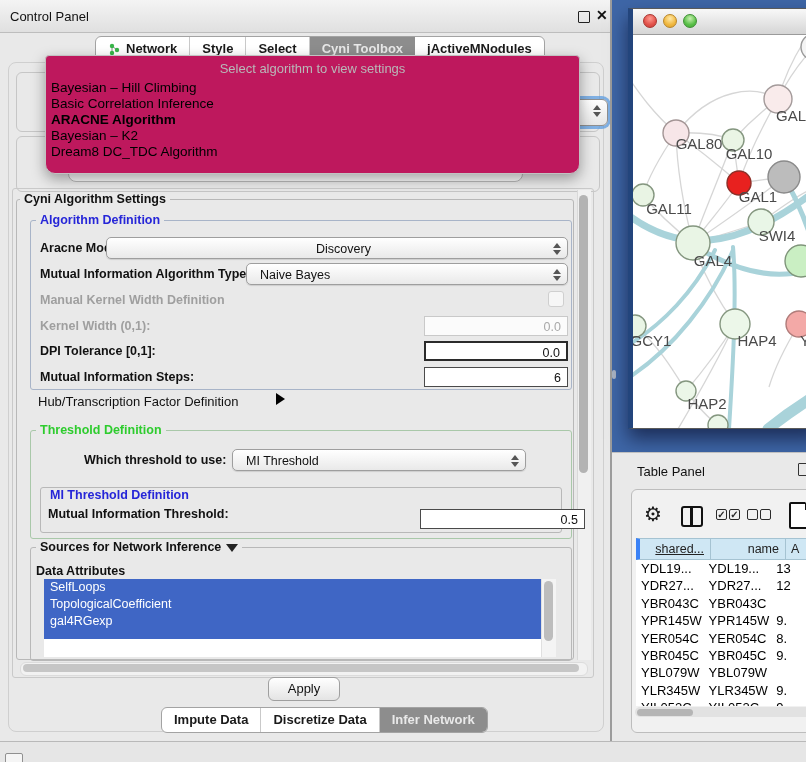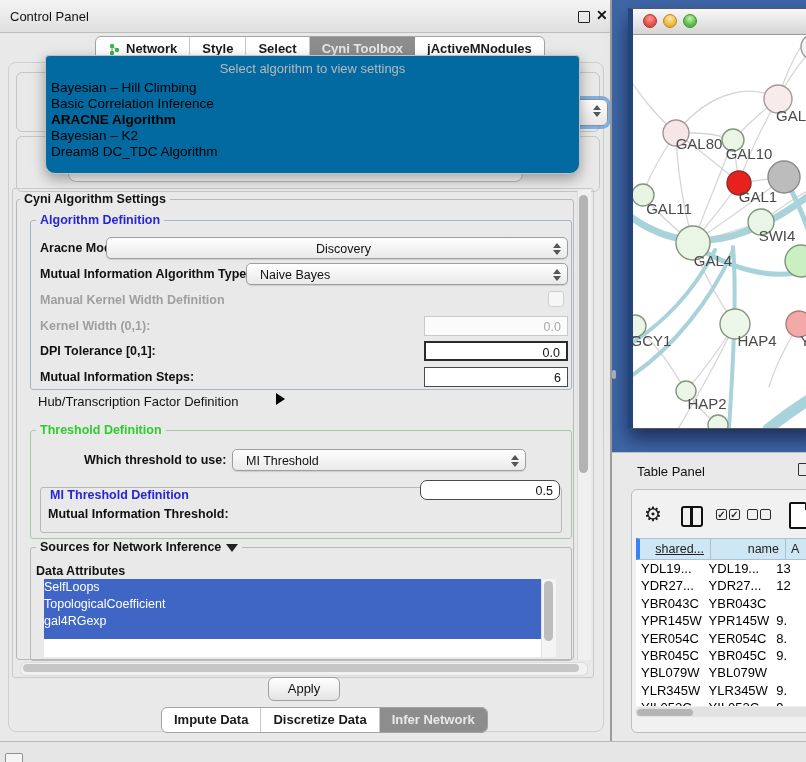--- a/index.html
+++ b/index.html
@@ -29,21 +29,21 @@
   .inner-panel{left:8px;top:62px;width:594px;height:668px;border:1px solid #cfcfcf;border-radius:8px;background:#e9e9e9;}
 
   
   .ghost-box{border:1px solid #c6c6c6;border-radius:6px;background:#e9e9e9;}
   .focus-combo{left:70px;top:99px;width:536px;height:25px;border:1px solid #8f8f8f;border-radius:6px;
                background:linear-gradient(#fff,#e7e7e7);box-shadow:0 0 0 3px rgba(92,156,224,.75);}
   .ghost-combo{left:68px;top:150px;width:455px;height:32px;border:1px solid #b9b9b9;border-radius:8px;
                background:#fcfcfc;color:#c6c6c6;font-size:13px;line-height:32px;padding-left:14px;box-sizing:border-box;}
 
   
-  .popup{left:45px;top:55px;width:533px;height:117px;background:#0369a1;border:1px solid #c2c2c2;
+  .popup{left:45px;top:55px;width:533px;height:117px;background:#be185d;border:1px solid #c2c2c2;
          border-radius:4px 4px 10px 10px;box-shadow:0 5px 14px rgba(0,0,0,.35);z-index:50;}
   .popup-prompt{display:block;text-align:center;color:#b9b9b9;font-size:13px;margin-top:5px;}
   .popup-items{position:absolute;left:3px;top:24px;right:3px;}
   .pitem{font-size:13.5px;line-height:16px;color:#000;padding-left:2px;white-space:nowrap;}
   .pitem.bold{font-weight:bold;}
 
   
   .scrollpane{left:12px;top:188px;width:580px;height:488px;border:1px solid #c9c9c9;border-radius:3px;}
   .vscroll{left:577px;top:190px;width:13px;height:470px;background:#f0f0f0;border-left:1px solid #d9d9d9;}
   .vscroll-thumb{left:579px;top:195px;width:9px;height:278px;background:#b3b3b3;border-radius:5px;}
@@ -74,21 +74,21 @@
   .tfield.disabled{color:#a9a9a9;border:1px solid #c9c9c9;background:#fbfbfb;}
   .checkbox{width:14px;height:14px;border:1px solid #cfcfcf;background:#f6f6f6;border-radius:3px;}
 
   .tri-right{display:inline-block;width:0;height:0;border-top:6px solid transparent;
              border-bottom:6px solid transparent;border-left:9px solid #000;}
   .tri-down{display:inline-block;width:0;height:0;border-left:6px solid transparent;
              border-right:6px solid transparent;border-top:8px solid #222;vertical-align:middle;margin-left:5px;}
 
   .attr-list{left:44px;top:579px;width:512px;height:78px;background:#fff;overflow:hidden;}
   .attr-item{height:17px;line-height:17px;background:#3f66c5;color:#fff;font-size:12.5px;
-             width:556px;box-sizing:border-box;}
+             padding-left:6px;width:556px;box-sizing:border-box;}
   .attr-scroll{position:absolute;right:0;top:0;width:14px;height:100%;background:#f4f4f4;border-left:1px solid #e0e0e0;}
   .attr-thumb{position:absolute;top:2px;left:2px;width:9px;height:60px;background:#bdbdbd;border-radius:5px;}
   .hscroll{left:20px;top:662px;width:566px;height:12px;background:#f2f2f2;border:1px solid #dcdcdc;border-radius:6px;}
   .hscroll-thumb{left:23px;top:664px;width:556px;height:8px;background:#c6c6c6;border-radius:4px;}
 
   .apply-btn{left:268px;top:677px;width:70px;height:22px;border:1px solid #9f9f9f;border-radius:6px;
              background:linear-gradient(#ffffff,#e4e4e4);font-size:13px;text-align:center;line-height:22px;color:#111;}
 
   
   .splitter{left:610px;top:0;width:2px;height:741px;background:#9c9c9c;}
@@ -230,21 +230,21 @@
 
     <span class="abs lbl" style="left:84px;top:453px;">Which threshold to use:</span>
     <div class="abs combo" style="left:232px;top:449px;width:294px;">
       <span>MI Threshold</span>
       <span class="stepper"></span>
     </div>
 
     <div class="abs fieldset" style="left:40px;top:487px;width:520px;height:44px;"></div>
     <span class="abs legend blue" style="left:46px;top:488px;">MI Threshold Definition</span>
     <span class="abs lbl" style="left:48px;top:507px;">Mutual Information Threshold:</span>
-    <div class="abs tfield med" style="left:420px;top:480px;width:140px;border-radius:7px;">0.5</div>
+    <div class="abs tfield med" style="left:420px;top:509px;width:165px;">0.5</div>
 
     <div class="abs fieldset" style="left:30px;top:547px;width:540px;height:112px;"></div>
     <span class="abs legend black" style="left:36px;top:540px;"><span>Sources for Network Inference</span><span class="tri-down"></span></span>
     <span class="abs lbl" style="left:36px;top:564px;">Data Attributes</span>
 
     <div class="abs attr-list">
       <div class="attr-item">SelfLoops</div>
         <div class="attr-item">TopologicalCoefficient</div>
         <div class="attr-item">gal4RGexp</div>
         <div class="attr-item" style="height: 9px;"></div>

